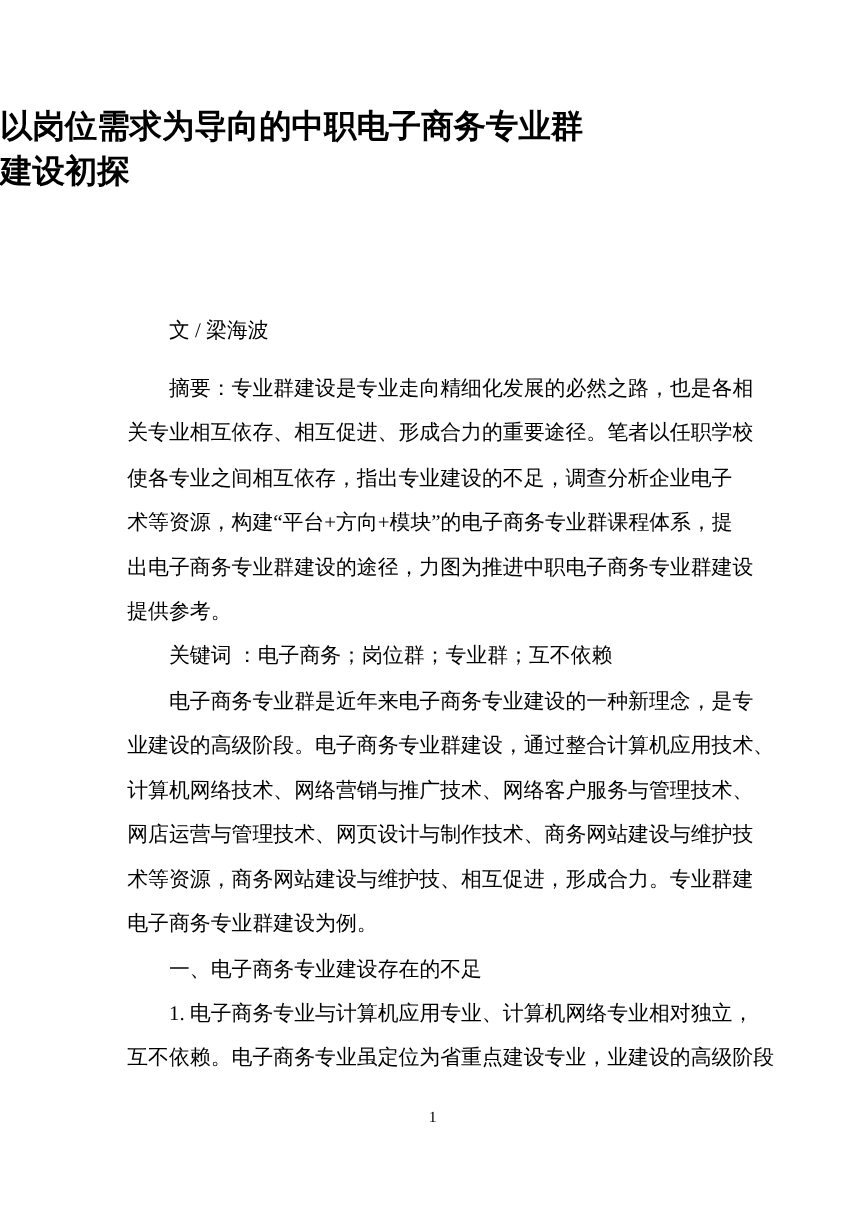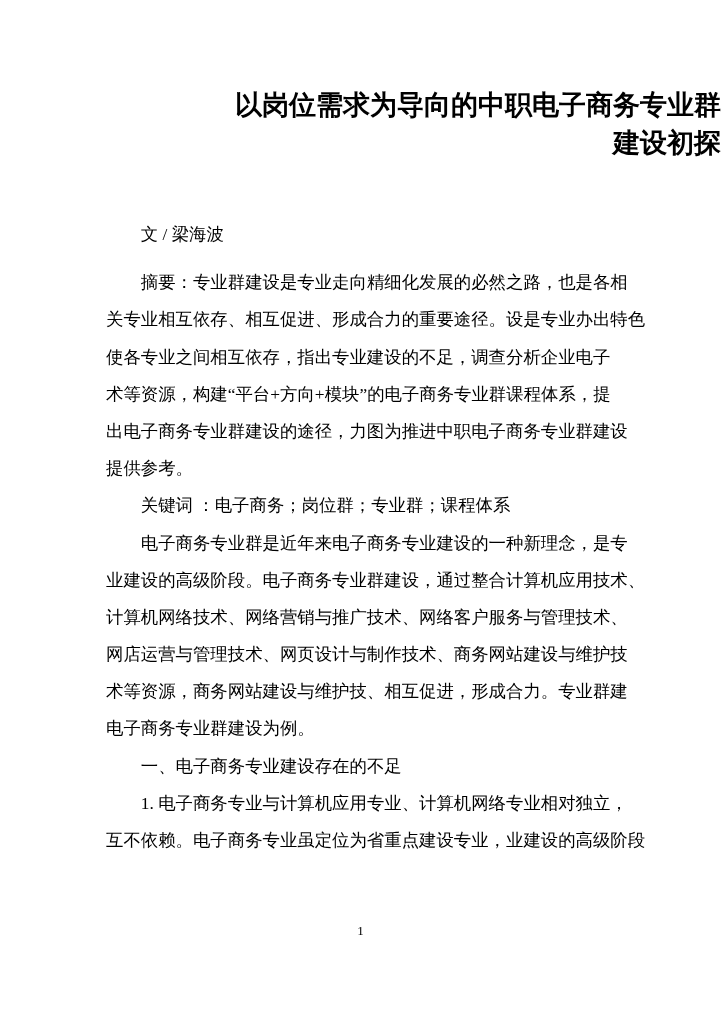--- a/index.html
+++ b/index.html
@@ -12,37 +12,37 @@
     width: 721px;
     height: 1020px;
     background: #ffffff;
     color: #000000;
     font-family: "Liberation Serif", "DejaVu Serif", serif;
     overflow: hidden;
   }
   .doc-title {
     margin: 0;
     padding-top: 86px;
-    text-align: right;
+    text-align: left;
     font-size: 27px;
     font-weight: 700;
     line-height: 38px;
   }
   .doc-title .title-line {
     display: block;
     white-space: nowrap;
   }
   .content {
     padding-left: 106px;
     padding-right: 88px;
     font-size: 17.4px;
     line-height: 37.2px;
   }
   .byline {
-    margin: 54px 0 0 0;
+    margin: 95px 0 0 0;
     text-indent: 2em;
     white-space: nowrap;
   }
   .doc-body {
     margin-top: 11px;
   }
   .line {
     height: 37.2px;
     white-space: nowrap;
   }
@@ -67,26 +67,26 @@
   <h1 class="doc-title">
     <span class="title-line">以岗位需求为导向的中职电子商务专业群</span>
     <span class="title-line">建设初探</span>
   </h1>
 
   <div class="content">
     <p class="byline">文 / 梁海波</p>
 
     <div class="doc-body">
       <div class="line indent">摘要：专业群建设是专业走向精细化发展的必然之路，也是各相</div>
-      <div class="line">关专业相互依存、相互促进、形成合力的重要途径。设是专业办出特色</div>
+      <div class="line">关专业相互依存、相互促进、形成合力的重要途径。笔者以任职学校</div>
       <div class="line">使各专业之间相互依存，指出专业建设的不足，调查分析企业电子</div>
       <div class="line">术等资源，构建“平台+方向+模块”的电子商务专业群课程体系，提</div>
       <div class="line">出电子商务专业群建设的途径，力图为推进中职电子商务专业群建设</div>
       <div class="line">提供参考。</div>
-      <div class="line indent">关键词 ：电子商务；岗位群；专业群；课程体系</div>
+      <div class="line indent">关键词 ：电子商务；岗位群；专业群；互不依赖</div>
       <div class="line indent">电子商务专业群是近年来电子商务专业建设的一种新理念，是专</div>
       <div class="line">业建设的高级阶段。电子商务专业群建设，通过整合计算机应用技术、</div>
       <div class="line">计算机网络技术、网络营销与推广技术、网络客户服务与管理技术、</div>
       <div class="line">网店运营与管理技术、网页设计与制作技术、商务网站建设与维护技</div>
       <div class="line">术等资源，商务网站建设与维护技、相互促进，形成合力。专业群建</div>
       <div class="line">电子商务专业群建设为例。</div>
       <div class="line indent">一、电子商务专业建设存在的不足</div>
       <div class="line indent">1. 电子商务专业与计算机应用专业、计算机网络专业相对独立，</div>
       <div class="line">互不依赖。电子商务专业虽定位为省重点建设专业，业建设的高级阶段</div>
     </div>

